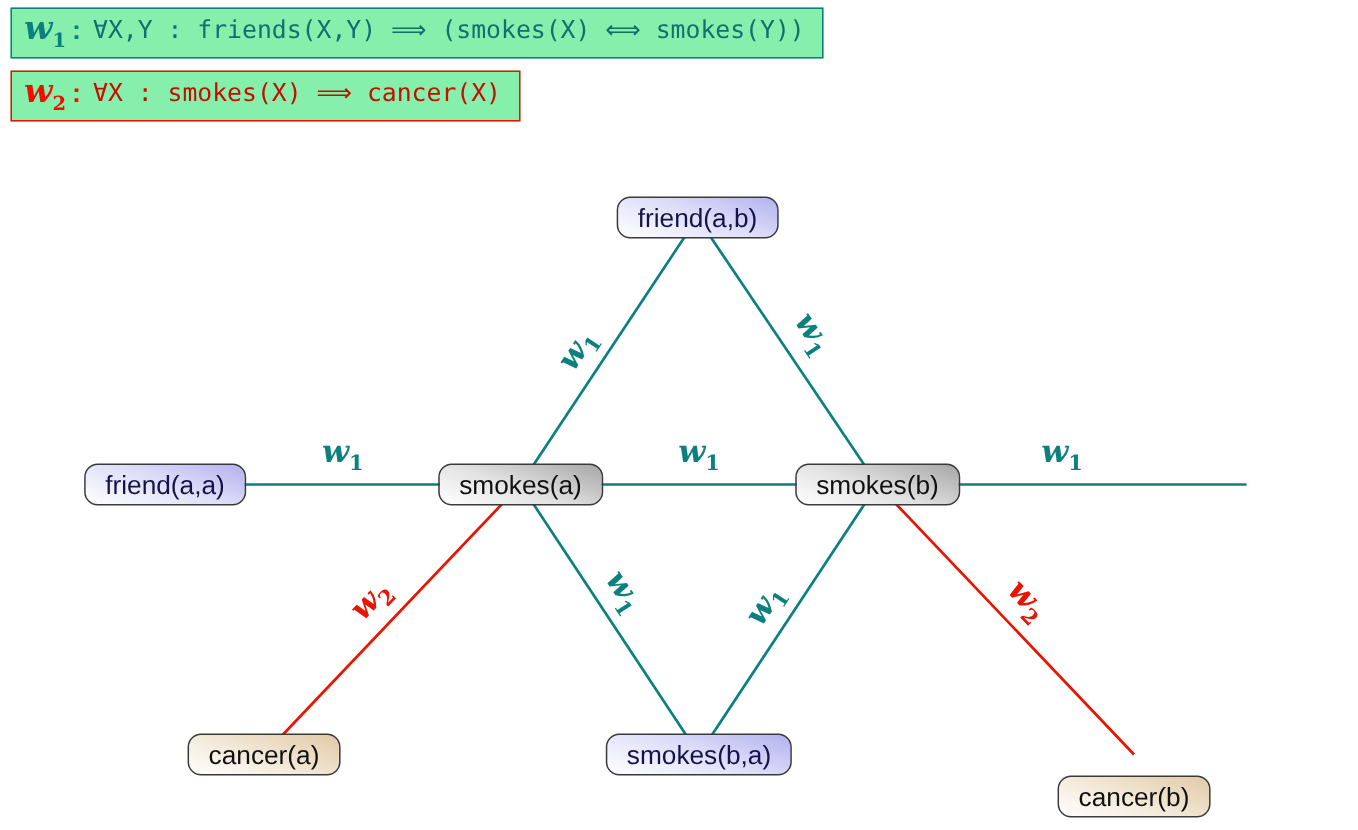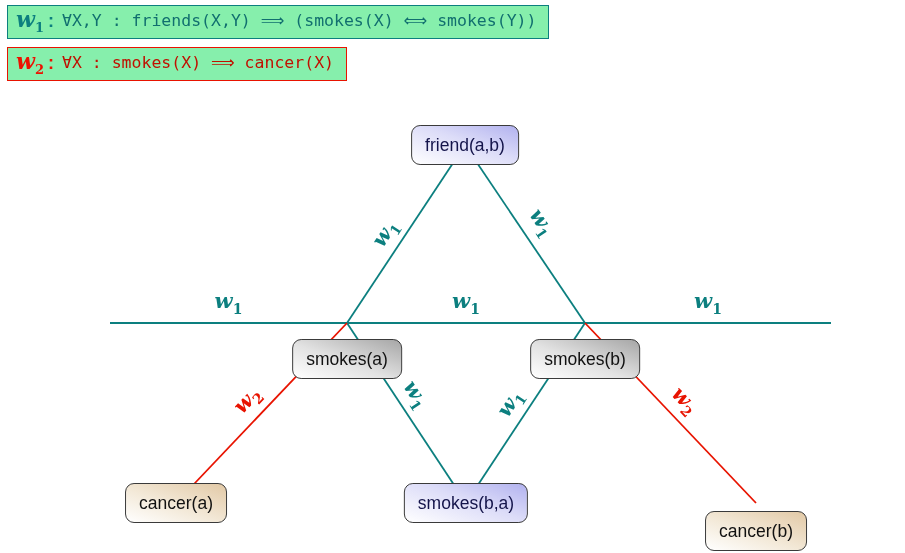--- a/index.html
+++ b/index.html
@@ -21,25 +21,25 @@
   .formula-w2 .w-sym,.formula-w2 .colon{color:#ed1000;}
   .formula-w2 .formula-body{color:#c01000;}
 
   
   #edges-svg{position:absolute;left:0;top:0;z-index:1;}
   #graph-layer{position:absolute;left:0;top:0;width:905px;height:553px;z-index:2;}
   .edge-label{position:absolute;z-index:3;font-family:"DejaVu Serif",serif;
               font-style:italic;font-weight:bold;font-size:21px;line-height:1;white-space:nowrap;}
   .edge-label sub{font-size:14px;font-style:normal;}
   .node{position:absolute;transform:translate(-50%,-50%);z-index:4;
-        height:40px;display:flex;align-items:center;justify-content:center;
+        height:28px;display:flex;align-items:center;justify-content:center;
         padding:0 13px;border:1px solid #3a3a3a;border-radius:9px;
         font-size:17.5px;white-space:nowrap;box-sizing:border-box;}
   .node-friend{background:linear-gradient(200deg,#b2b2ef 0%,#dcdcf8 45%,#ffffff 100%);color:#14144a;}
-  .node-smokes{background:linear-gradient(200deg,#a6a6a6 0%,#e2e2e2 55%,#ffffff 100%);color:#111111;margin-top:36px;}
+  .node-smokes{background:linear-gradient(200deg,#a6a6a6 0%,#e2e2e2 55%,#ffffff 100%);color:#111111;}
   .node-cancer{background:linear-gradient(200deg,#e2c9a6 0%,#f3e9d8 55%,#ffffff 100%);color:#111111;}
 </style>
 </head>
 <body>
 
 <div class="page">
 
   <div class="formula-box formula-w1">
     <span class="w-sym"><span>w</span><sub>1</sub></span><span class="colon">:</span><span class="formula-body">∀X,Y : friends(X,Y) ⟹ (smokes(X) ⟺ smokes(Y))</span>
   </div>
@@ -65,20 +65,23 @@
       <span class="edge-label" style="left: 708px; top: 303px; color: rgb(12, 127, 127); transform: translate(-50%, -50%);"><span>w</span><sub>1</sub></span>
       <span class="edge-label" style="left: 385.931px; top: 233.507px; color: rgb(12, 127, 127); transform: translate(-50%, -50%) rotate(-56.4588deg);"><span>w</span><sub>1</sub></span>
       <span class="edge-label" style="left: 540.754px; top: 223.379px; color: rgb(12, 127, 127); transform: translate(-50%, -50%) rotate(56.0138deg);"><span>w</span><sub>1</sub></span>
       <span class="edge-label" style="left: 414.731px; top: 394.625px; color: rgb(12, 127, 127); transform: translate(-50%, -50%) rotate(56.5309deg);"><span>w</span><sub>1</sub></span>
       <span class="edge-label" style="left: 511.319px; top: 403.625px; color: rgb(12, 127, 127); transform: translate(-50%, -50%) rotate(-56.5309deg);"><span>w</span><sub>1</sub></span>
       <span class="edge-label" style="left: 248.45px; top: 400.603px; color: rgb(232, 19, 0); transform: translate(-50%, -50%) rotate(-46.4688deg);"><span>w</span><sub>2</sub></span>
       <span class="edge-label" style="left: 683.55px; top: 400.603px; color: rgb(232, 19, 0); transform: translate(-50%, -50%) rotate(46.4688deg);"><span>w</span><sub>2</sub></span>
       <div class="node node-friend" style="left: 465px; top: 145px;">
         <span>friend(a,b)</span>
       </div>
+      <div class="node node-friend" style="left: 110px; top: 323px;">
+        <span>friend(a,a)</span>
+      </div>
       <div class="node node-smokes" style="left: 347px; top: 323px;">
         <span>smokes(a)</span>
       </div>
       <div class="node node-smokes" style="left: 585px; top: 323px;">
         <span>smokes(b)</span>
       </div>
       <div class="node node-cancer" style="left: 176px; top: 503px;">
         <span>cancer(a)</span>
       </div>
       <div class="node node-friend" style="left: 466px; top: 503px;">

